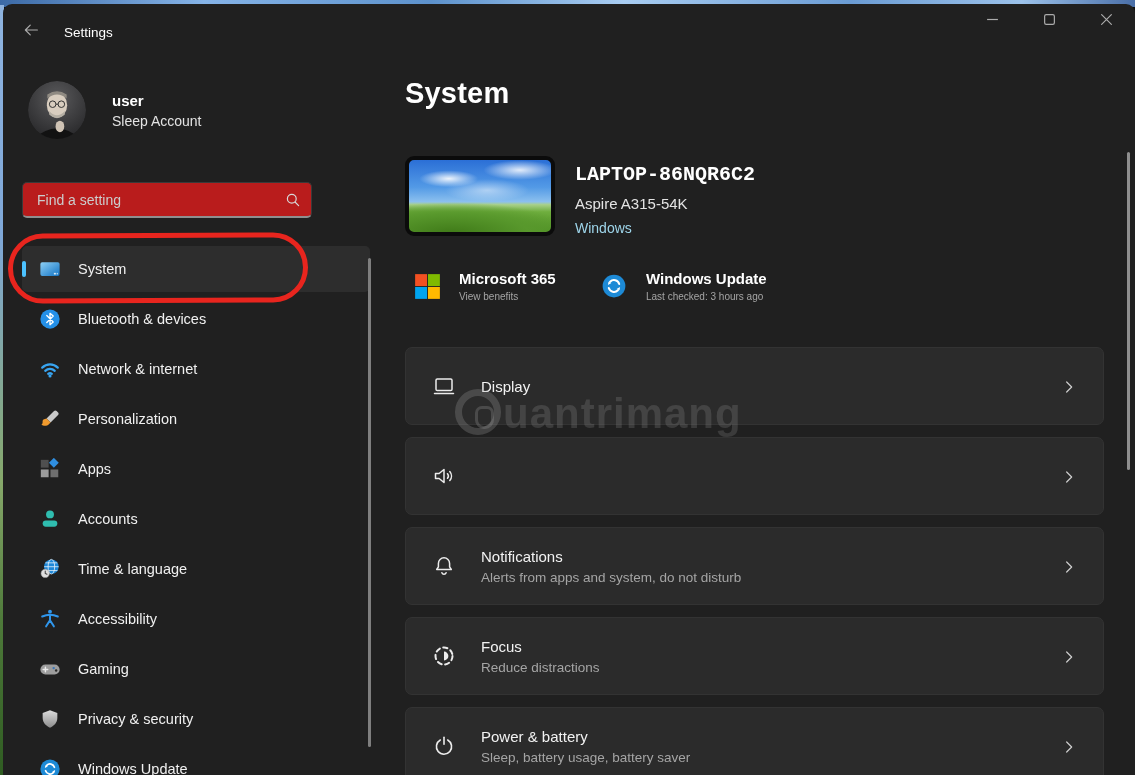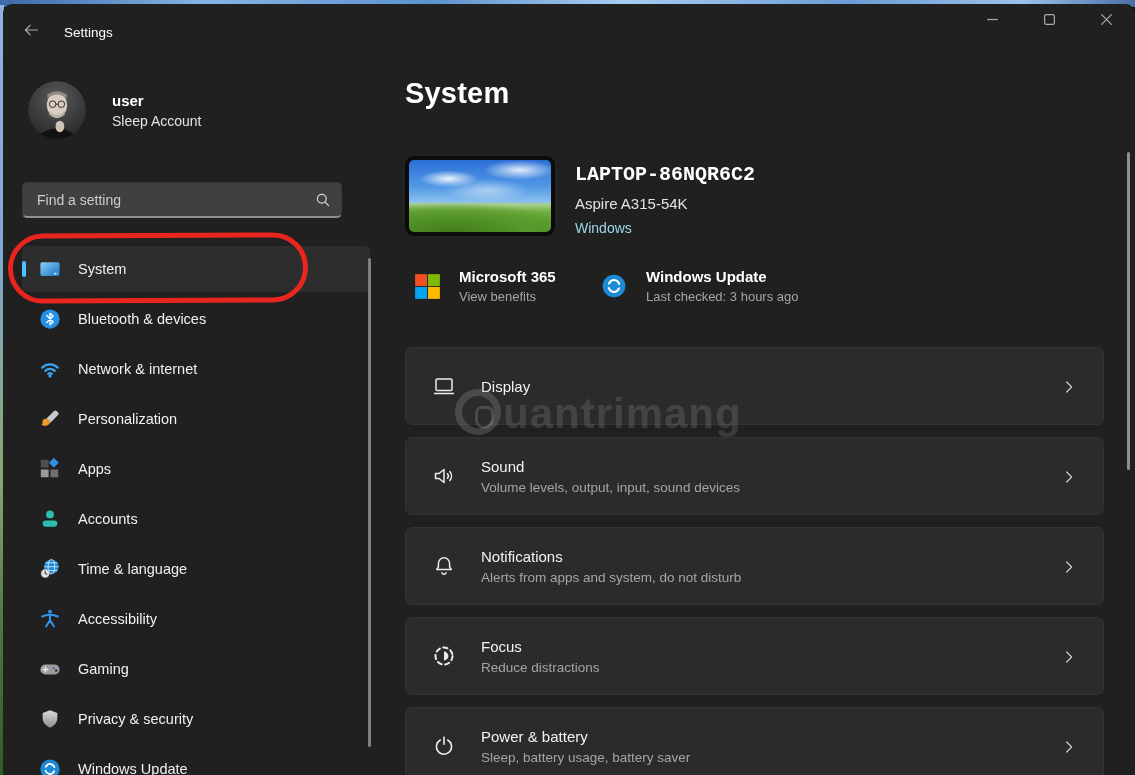--- a/index.html
+++ b/index.html
@@ -23,22 +23,22 @@
   .caption-btn { position:absolute; top:6px; width:46px; height:30px;
     display:flex; align-items:center; justify-content:center; }
   .cap-min { left:969px; } .cap-max { left:1026px; } .cap-close { left:1083px; }
 
   
   .avatar { position:absolute; left:28px; top:81px; width:58px; height:58px; border-radius:50%; overflow:hidden; }
   .profile-name { position:absolute; left:112px; top:92px; font-size:15px; font-weight:700; color:#fff; }
   .profile-type { position:absolute; left:112px; top:113px; font-size:14px; color:#e2e2e2; }
 
   
-  .searchbox { position:absolute; left:22px; top:182px; width:320px; height:36px;
-    background:#404040; border:1px solid #3a3a3a; border-bottom:2px solid #8f8f8f;
+  .searchbox { position:absolute; left:22px; top:182px; width:290px; height:36px;
+    background:#b91c1c; border:1px solid #3a3a3a; border-bottom:2px solid #8f8f8f;
     border-radius:5px; display:flex; align-items:center; }
   .searchbox input { flex:1; background:transparent; border:none; outline:none;
     font-family:"Liberation Sans",sans-serif; font-size:14px; color:#e8e8e8; padding:0 8px 0 14px; }
   .searchbox input::placeholder { color:#cccccc; opacity:1; }
   .search-ic { width:30px; display:flex; justify-content:center; align-items:center; padding-right:6px; }
 
   
   .nav { position:absolute; left:22px; top:246px; width:348px; }
   .nav-item { position:relative; height:46px; margin-bottom:4px; border-radius:5px;
     display:flex; align-items:center; cursor:default; }
@@ -72,21 +72,21 @@
       linear-gradient(180deg,#2b6fd6 0%,#539ae6 38%,#8cc0ee 58%,#a8d08a 62%,#6fae3e 72%,#4d8f23 100%); }
   .device-name { position:absolute; left:575px; top:163px; font-size:20px; font-weight:700; color:#fff;font-family:Liberation Mono, monospace; }
   .device-model { position:absolute; left:575px; top:195px; font-size:15px; color:#e3e3e3; }
   .device-rename { position:absolute; left:575px; top:220px; font-size:14px;
     color:var(--link,#9ed5ea); text-decoration:none; }
 
   .quick { position:absolute; top:264px; height:44px; display:flex; align-items:center; gap:18px; }
   .q-ms { left:413px; } .q-wu { left:600px; }
   .q-icon { width:28px; height:28px; display:flex; align-items:center; justify-content:center; }
   .q-title { font-size:15px; font-weight:700; color:#fff; }
-  .q-sub { font-size:13px; color:#a5a5a5; margin-top:4px; }
+  .q-sub { font-size:10px; color:#a5a5a5; margin-top:4px; }
 
   .cards { position:absolute; left:405px; top:347px; width:699px; }
   .card { position:relative; height:78px; margin-bottom:12px; background:var(--card-bg,#2b2b2b);
     border:1px solid #333333; border-radius:7px; display:flex; align-items:center; }
   .card-icon { width:24px; height:24px; margin-left:26px; display:flex; align-items:center; justify-content:center; }
   .card-text { margin-left:25px; }
   .card-title { font-size:15px; color:#f2f2f2; }
   .card-sub { font-size:13.5px; color:#a5a5a5; margin-top:5px; }
   .card-chevron { position:absolute; right:26px; top:31px; width:16px; height:16px; }
 
@@ -362,24 +362,20 @@
       <div class="card">
         <span class="card-icon">
           <svg viewBox="0 0 24 24" width="24" height="24">
             <g fill="none" stroke="#ececec" stroke-width="1.5" stroke-linejoin="round" stroke-linecap="round">
               <path d="M3.5 9.5 v5 h3.6 l4.9 4 V5.5 l-4.9 4 z"></path>
               <path d="M15.5 9.7 a3.6 3.6 0 0 1 0 4.6"></path>
               <path d="M17.8 7.5 a6.9 6.9 0 0 1 0 9"></path>
             </g>
           </svg>
         </span>
-        <div class="card-text">
-          <div class="card-title">Sound</div>
-          <div class="card-sub">Volume levels, output, input, sound devices</div>
-        </div>
         <span class="card-chevron"><svg viewBox="0 0 24 24" width="16" height="16">
             <path d="M8.5 4.5 l7.5 7.5 -7.5 7.5" fill="none" stroke="#cfcfcf" stroke-width="1.8" stroke-linecap="round" stroke-linejoin="round"></path>
           </svg></span>
       </div>
       <div class="card">
         <span class="card-icon">
           <svg viewBox="0 0 24 24" width="24" height="24">
             <g fill="none" stroke="#ececec" stroke-width="1.5" stroke-linejoin="round" stroke-linecap="round">
               <path d="M12 3.8 a5.6 5.6 0 0 1 5.6 5.6 v3.4 l1.7 2.7 H4.7 l1.7 -2.7 V9.4 A5.6 5.6 0 0 1 12 3.8 z"></path>
               <path d="M9.9 18.8 a2.2 2.2 0 0 0 4.2 0"></path>

